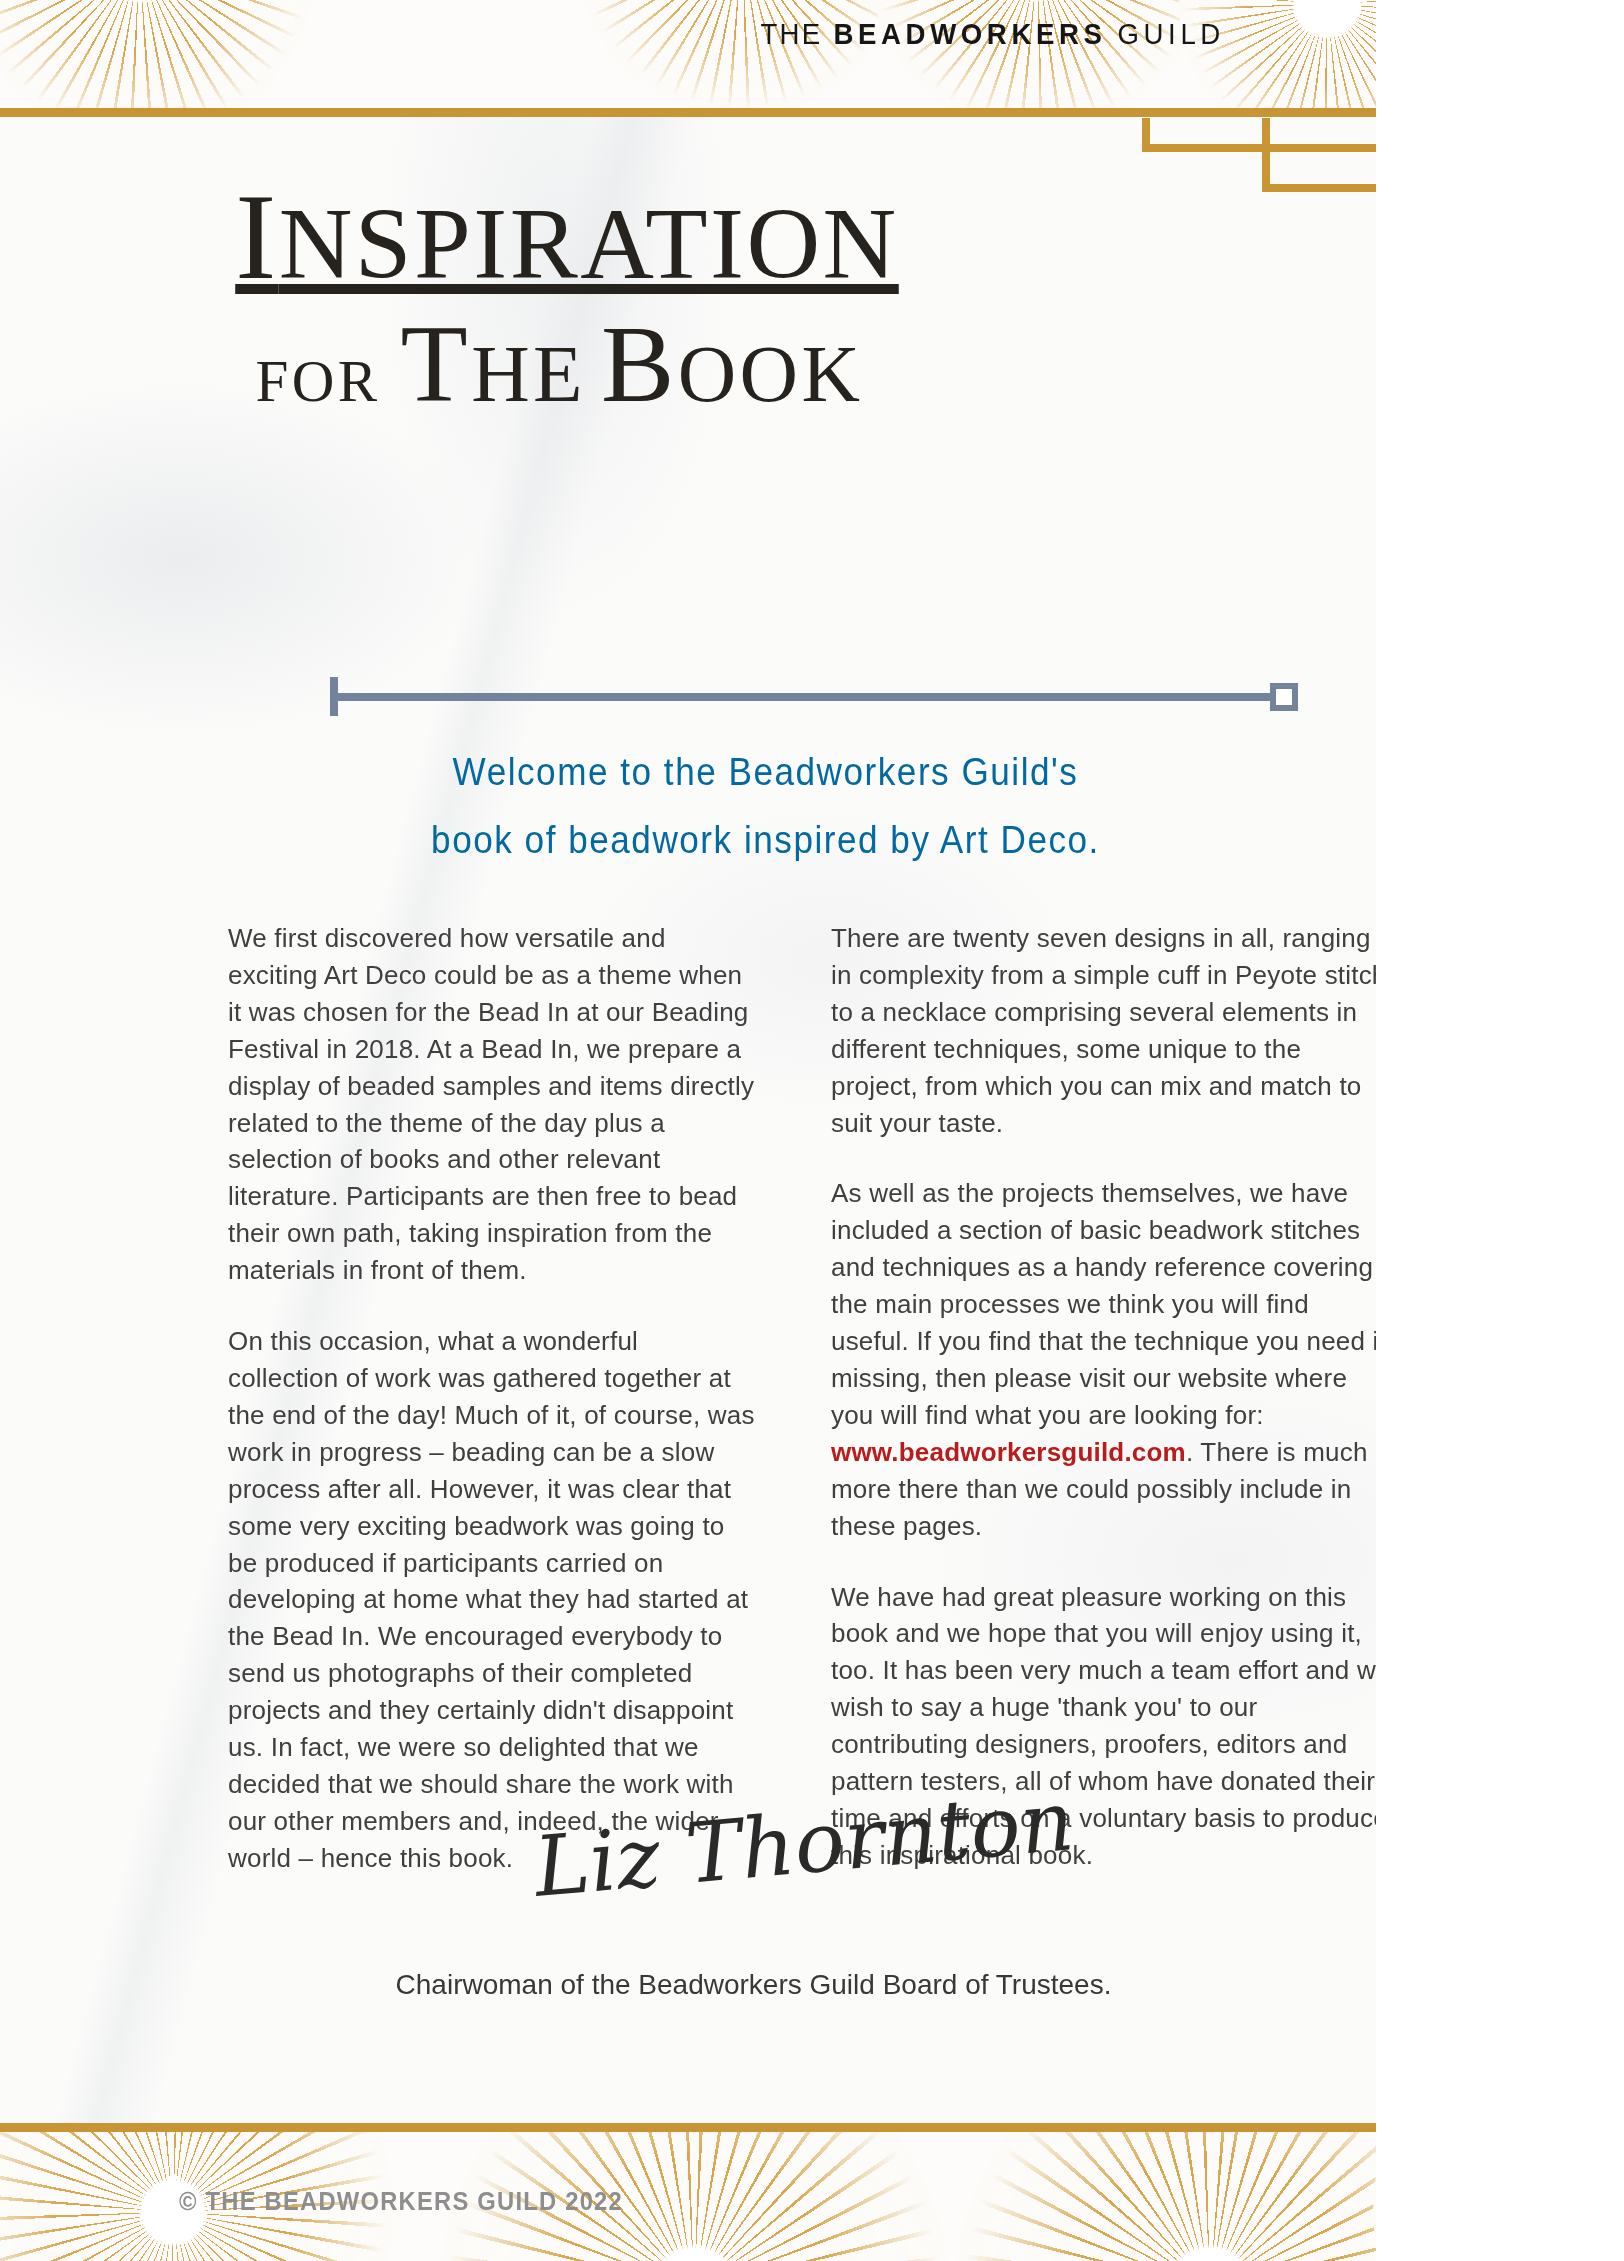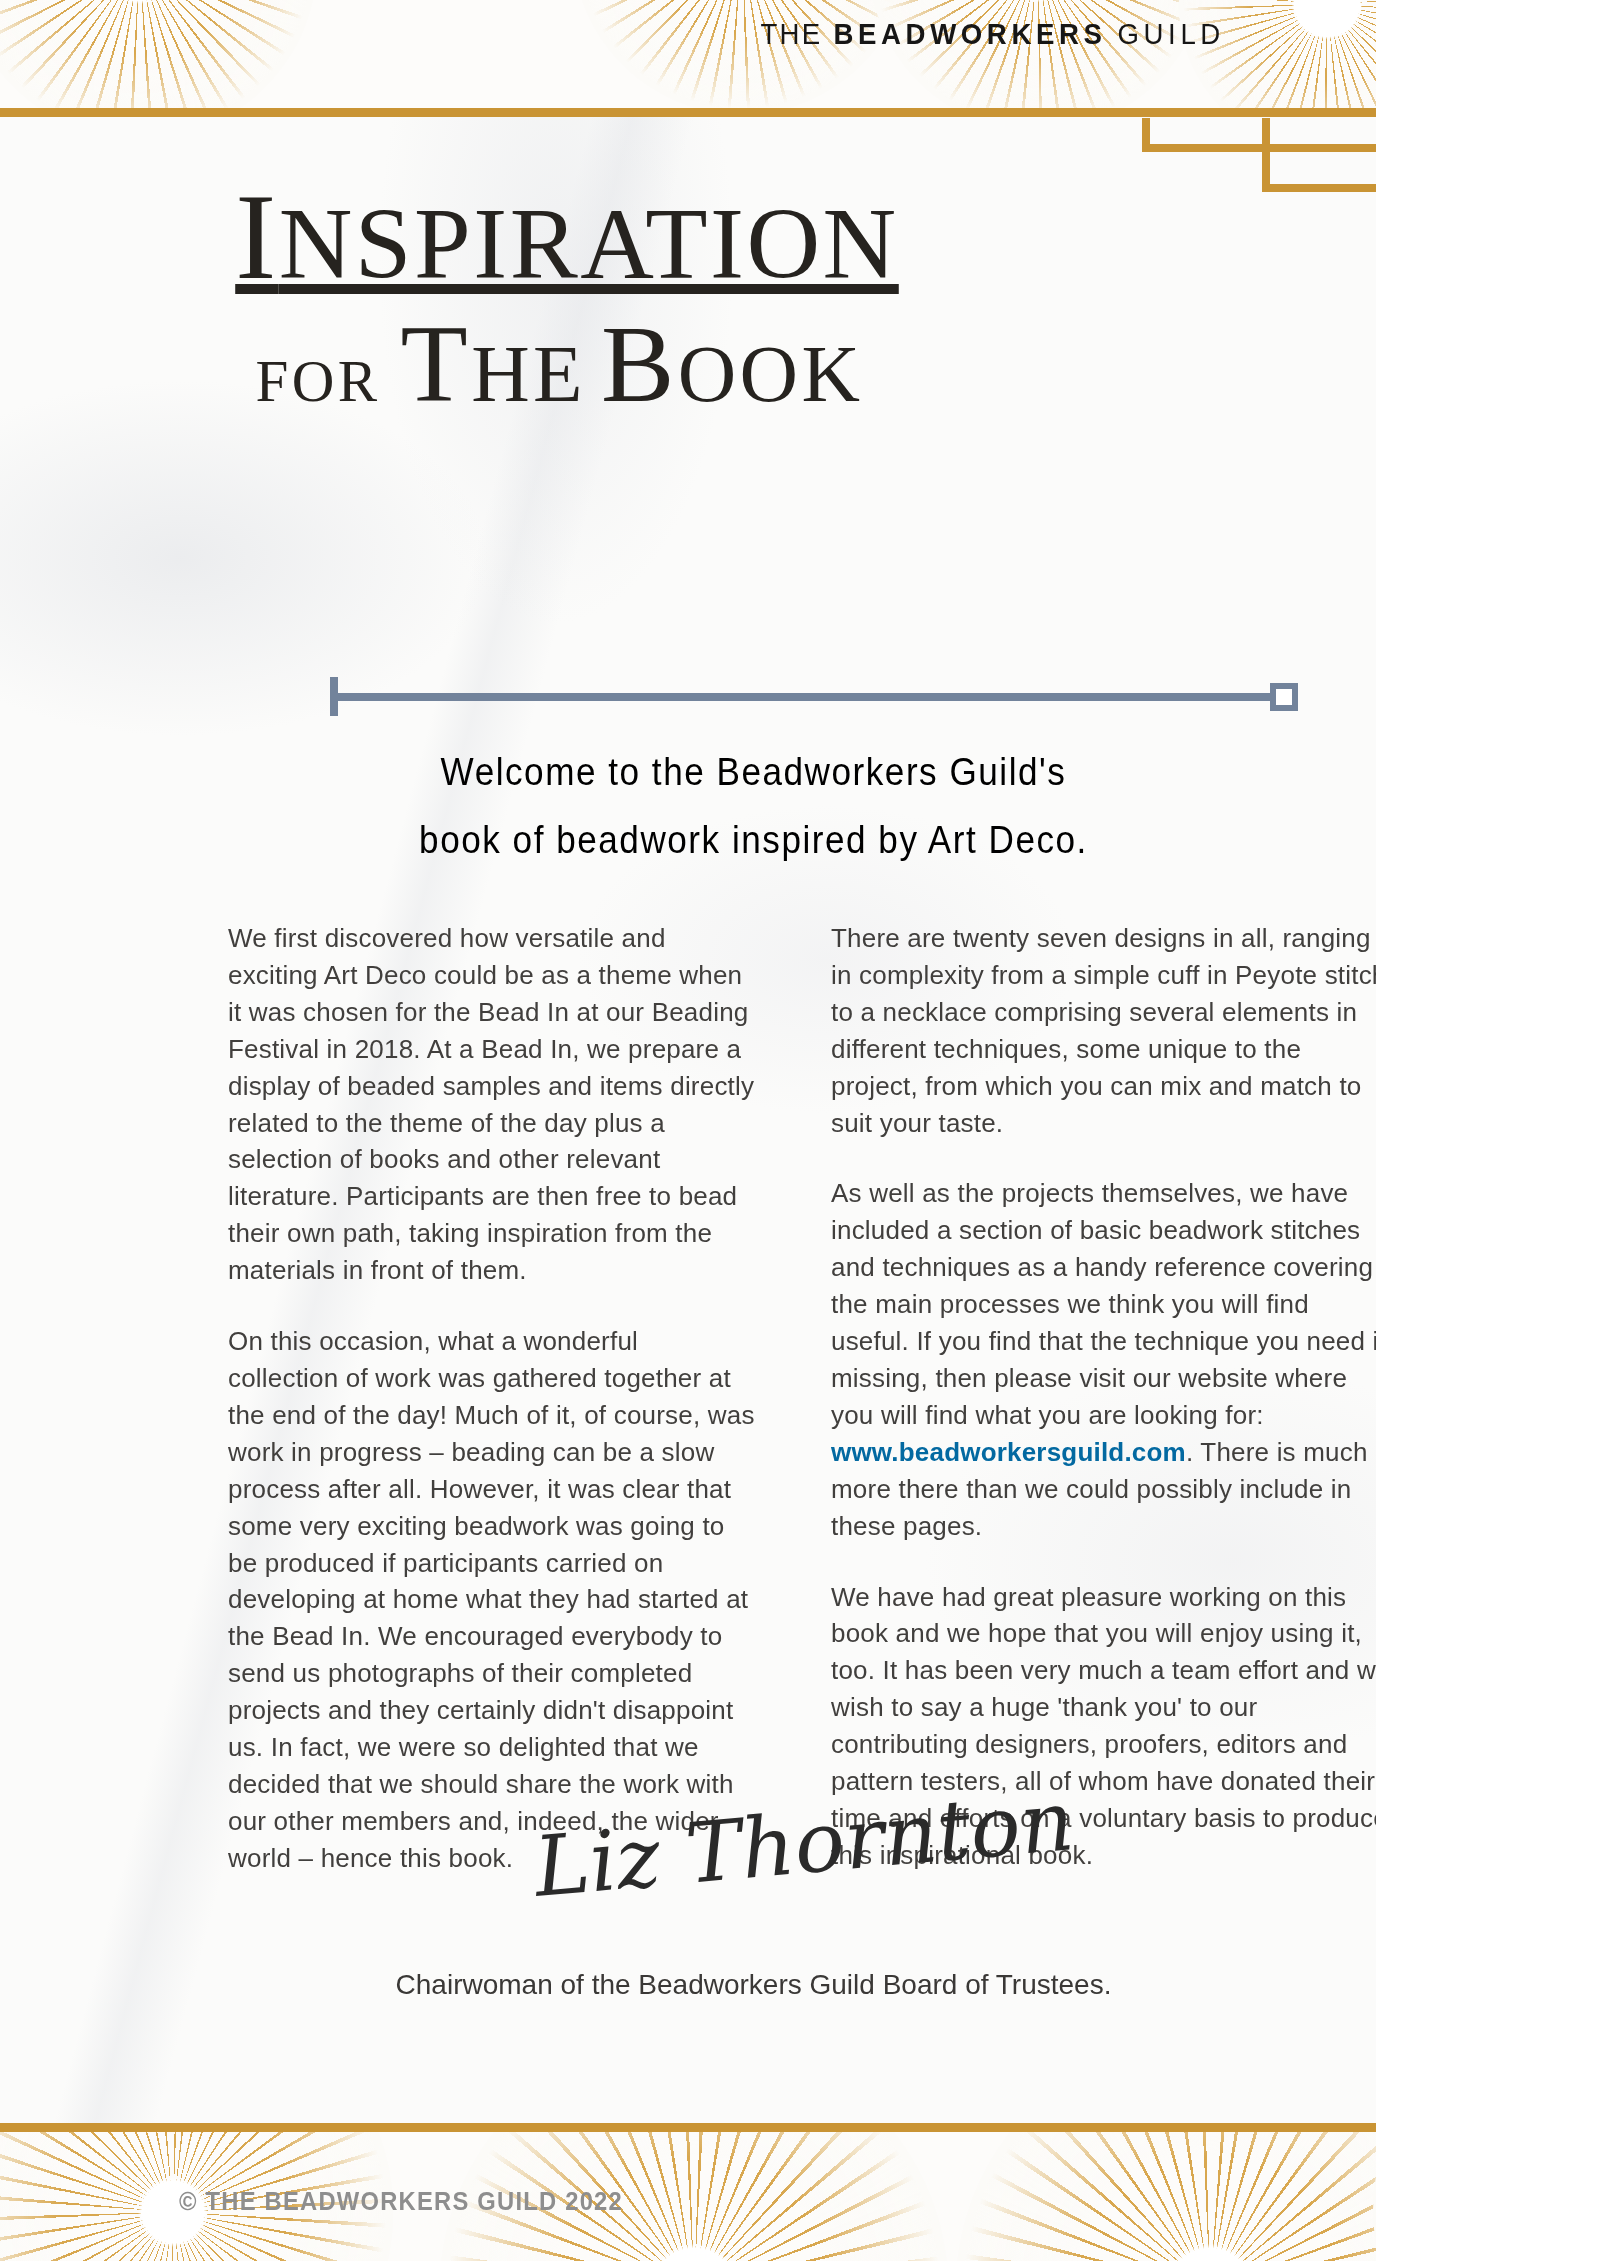--- a/index.html
+++ b/index.html
@@ -54,31 +54,31 @@
   .t2 .cap{display:inline-block;font-size:81px;text-transform:uppercase;letter-spacing:3.4px;margin-right:15px;}
   .t2 .cap:first-letter{font-size:110px;}
 
   
   .div-cap{position:absolute;left:330px;top:677px;width:7.6px;height:39px;background:#72839b;}
   .div-line{position:absolute;left:334px;top:693px;width:936px;height:7.6px;background:#72839b;}
   .div-square{position:absolute;left:1270px;top:683px;width:28px;height:28px;box-sizing:border-box;
     border:6px solid #72839b;background:#ffffff;}
 
   
-  .intro{position:absolute;left:0;top:738px;width:1507px;text-align:center;color:#000000;}
+  .intro{position:absolute;left:0;top:738px;width:1507px;text-align:center;color:#0369a1;padding-left:12px;}
   .intro p{margin:0;font-size:39px;font-weight:300;line-height:1.75;letter-spacing:1.7px;
     transform:scaleX(.9);transform-origin:center;}
 
   
   .cols{position:absolute;left:228px;top:920px;width:1164px;display:flex;gap:76px;
     color:#413f3d;font-size:26px;line-height:1.42;letter-spacing:0.2px;}
   .colL{width:527px;}
   .colR{width:561px;}
   .cols p{margin:0 0 34px 0;}
-  .cols strong{font-weight:700;color:#0369a1;text-align:center;}
+  .cols strong{font-weight:700;color:#b91c1c;text-align:center;}
 
   
   .sig{position:absolute;left:0;top:1800px;width:1507px;text-align:center;color:#2a2a2a;}
   .sig .script{display:inline-block;font-family:"DejaVu Serif",serif;font-style:italic;font-size:83px;
     transform:rotate(-5deg) translateX(51px);}
   .sig-lines{position:absolute;left:0;top:1969px;width:1507px;text-align:center;color:#3a3836;}
   .sig-lines .name{font-size:25px;margin:0 0 13.5px 0;}
   .sig-lines .role{font-size:28px;margin:0;}
 
   

